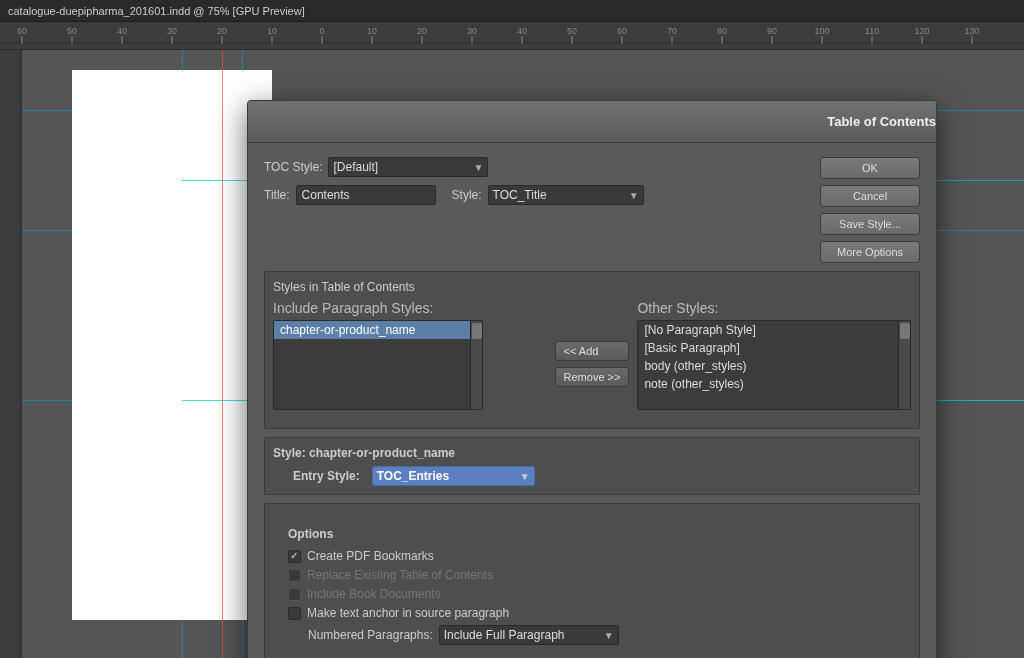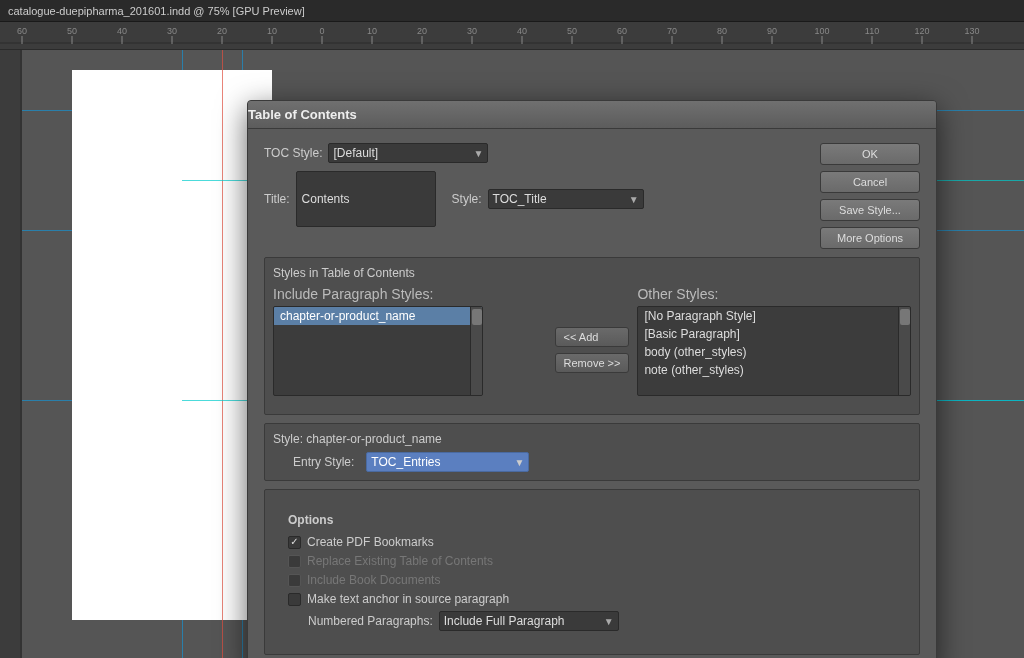--- a/index.html
+++ b/index.html
@@ -31,25 +31,25 @@
     .dialog {
       width: 690px;
       background: #5a5a5a;
       border: 1px solid #3a3a3a;
       border-radius: 4px;
       box-shadow: 0 8px 30px rgba(0,0,0,0.6);
       overflow: hidden;
     }
 
     .dialog-titlebar {
-      height: 28px;
+      height: 42px;
       background: linear-gradient(to bottom, #707070, #5c5c5c);
       display: flex;
       align-items: center;
-      justify-content: flex-start;
+      justify-content: flex-end;
       border-bottom: 1px solid #3a3a3a;
     }
 
     .dialog-titlebar-text {
       font-size: 13px;
       color: #eee;
       font-weight: 600;
     }
 
     .dialog-body {
@@ -91,21 +91,21 @@
 
     .toc-style-select {
       width: 160px;
     }
 
     .text-input {
       background: #3a3a3a;
       border: 1px solid #2a2a2a;
       color: #ddd;
       font-size: 12px;
-      padding: 20px 5px;
+      padding: 2px 5px;
       border-radius: 2px;
       width: 130px;
     }
 
     .style-select {
       width: 156px;
     }
 
     .right-buttons {
       display: flex;
@@ -475,21 +475,21 @@
                   <div class="list-box-item">body (other_styles)</div>
                   <div class="list-box-item">note (other_styles)</div>
                   <div style="position:absolute;right:0;top:0;bottom:0;width:12px;background:#4a4a4a;border-left:1px solid #2a2a2a;">
                     <div style="width:10px;height:16px;background:#777;border-radius:2px;margin:2px auto;"></div>
                   </div>
                 </div>
               </div>
             </div>
           </div>
 
-          <div style="background:#4e4e4e; border:1px solid #3a3a3a; border-radius:2px; padding:8px; margin-bottom:8px;">
+          <div style="background:#4e4e4e; border:1px solid #3a3a3a; border-radius:2px; padding:8px; margin-bottom:8px;font-weight:bold;">
             <div class="section-label" style="margin-bottom:6px;">Style: chapter-or-product_name</div>
             <div class="entry-style-row">
               <span class="form-label">Entry Style:</span>
               <div class="select-box entry-style-select" style="width:163px; background:#5b7fc0; border:1px solid #4a6aa0; color:#fff;">
                 <span>TOC_Entries</span>
                 <span class="arrow">▼</span>
               </div>
             </div>
           </div>
 

